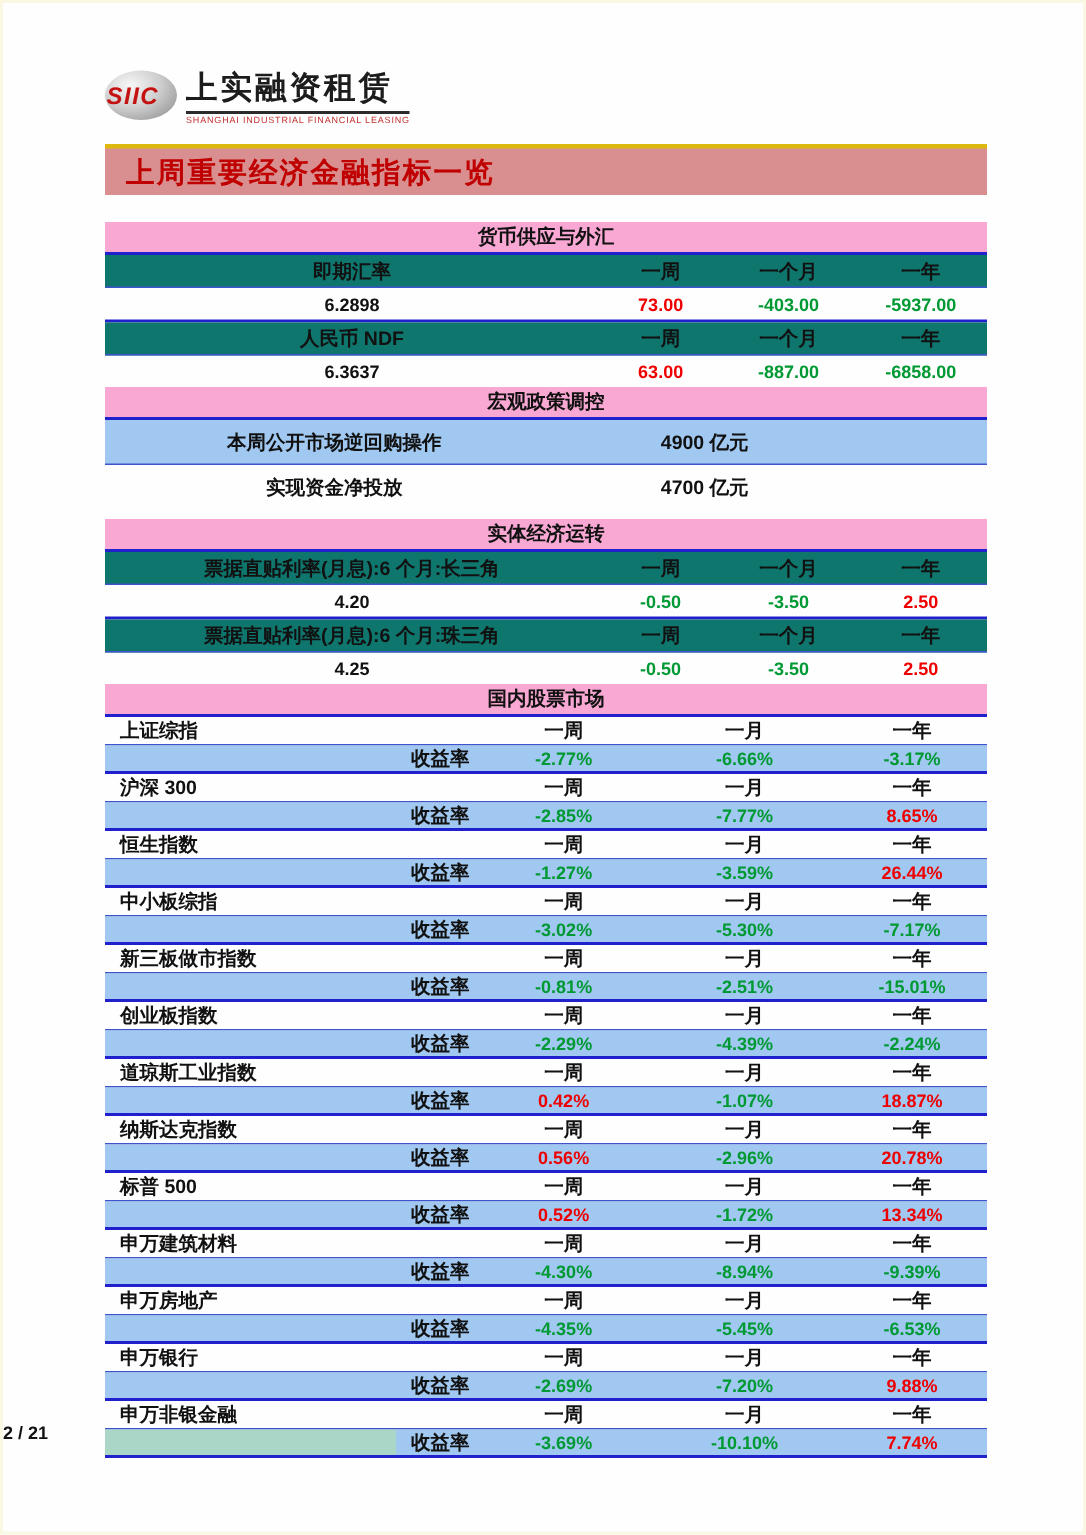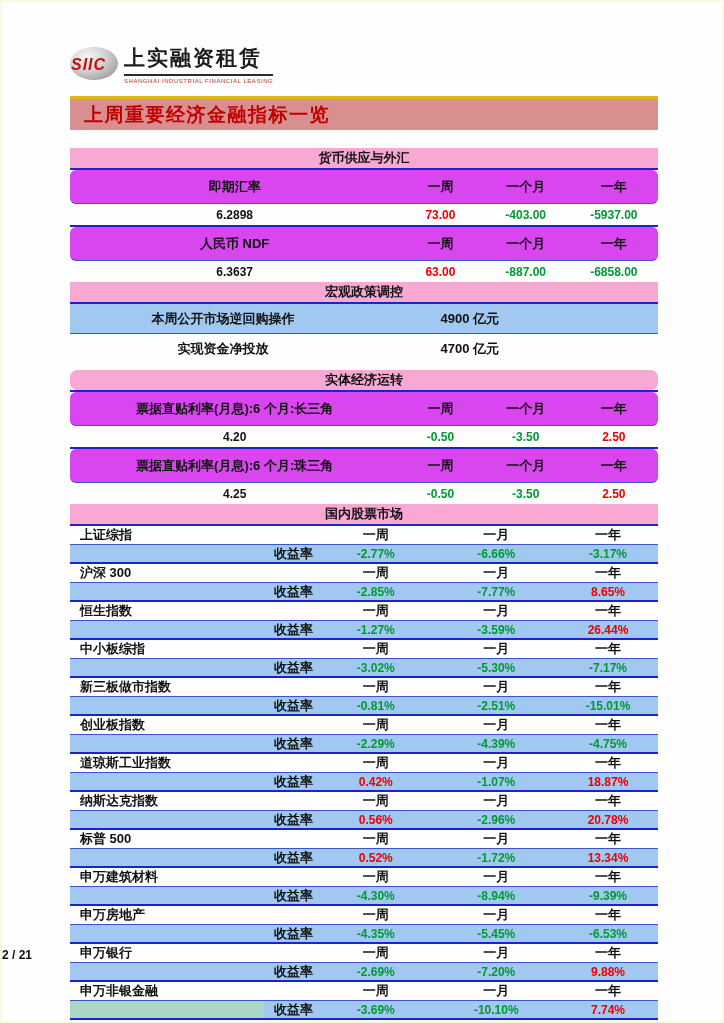--- a/index.html
+++ b/index.html
@@ -22,30 +22,30 @@
   .title-bar { position:absolute; left:68px; top:94px; width:588px; height:34px;
                background:#d98f8f; border-top:3px solid #ddb90f;
                display:flex; align-items:center; padding-left:14px; }
   .title-bar .t { font-size:19px; color:#c00000; letter-spacing:1.5px; }
 
   
   .content { position:absolute; left:68px; top:146px; width:588px; }
 
   .sec { height:20px; background:#f9a8d4; display:flex; align-items:center;
          justify-content:center; font-size:13px; }
-  .sec-real { margin-top:6px;border-radius:7px; }
+  .sec-real { margin-top:6px; }
 
   .mini { border-top:2px solid #2020cc; }
   .tables .mini + .mini { margin-top:0; }
 
   .row4m { display:grid; grid-template-columns:56% 14% 15% 15%; }
   .row4s { display:grid; grid-template-columns:42% 20% 21% 17%; }
   .row2p { display:grid; grid-template-columns:52% 32% 16%; }
 
-  .hrow { height:34px; background:#d946ef; border-bottom:1px solid #3c55cc;border-radius:6px; }
+  .hrow { height:22px; background:#0f766e; border-bottom:1px solid #3c55cc; }
   .vrow { height:21px;text-align:right; }
   .policy { border-top:2px solid #2020cc; }
   .prow  { height:30px; }
   .policy .row2p:first-child { background:#a0c8f0; border-bottom:1px solid #3c55cc; }
 
   .stockpairs { border-top:2px solid #2020cc; }
   .srow-w { height:19px; border-bottom:1px solid #3c55cc; }
   .srow-b { height:19px; background:#a0c8f0; border-bottom:2px solid #2020cc; }
   .srow-b.green-tint { background:linear-gradient(90deg,#a9d6c6 0,#a9d6c6 33%,#a0c8f0 33%); }
 
@@ -250,21 +250,21 @@
           <div class="row4s srow-w">
             <div class="cell l">创业板指数</div>
             <div class="cell c">一周</div>
             <div class="cell c">一月</div>
             <div class="cell c">一年</div>
           </div>
           <div class="row4s srow-b">
             <div class="cell r">收益率</div>
             <div class="cell c num c-green">-2.29%</div>
             <div class="cell c num c-green">-4.39%</div>
-            <div class="cell c num c-green">-4.75%</div>
+            <div class="cell c num c-green">-2.24%</div>
           </div>
         </div>
 
         <div class="pair">
           <div class="row4s srow-w">
             <div class="cell l">道琼斯工业指数</div>
             <div class="cell c">一周</div>
             <div class="cell c">一月</div>
             <div class="cell c">一年</div>
           </div>

